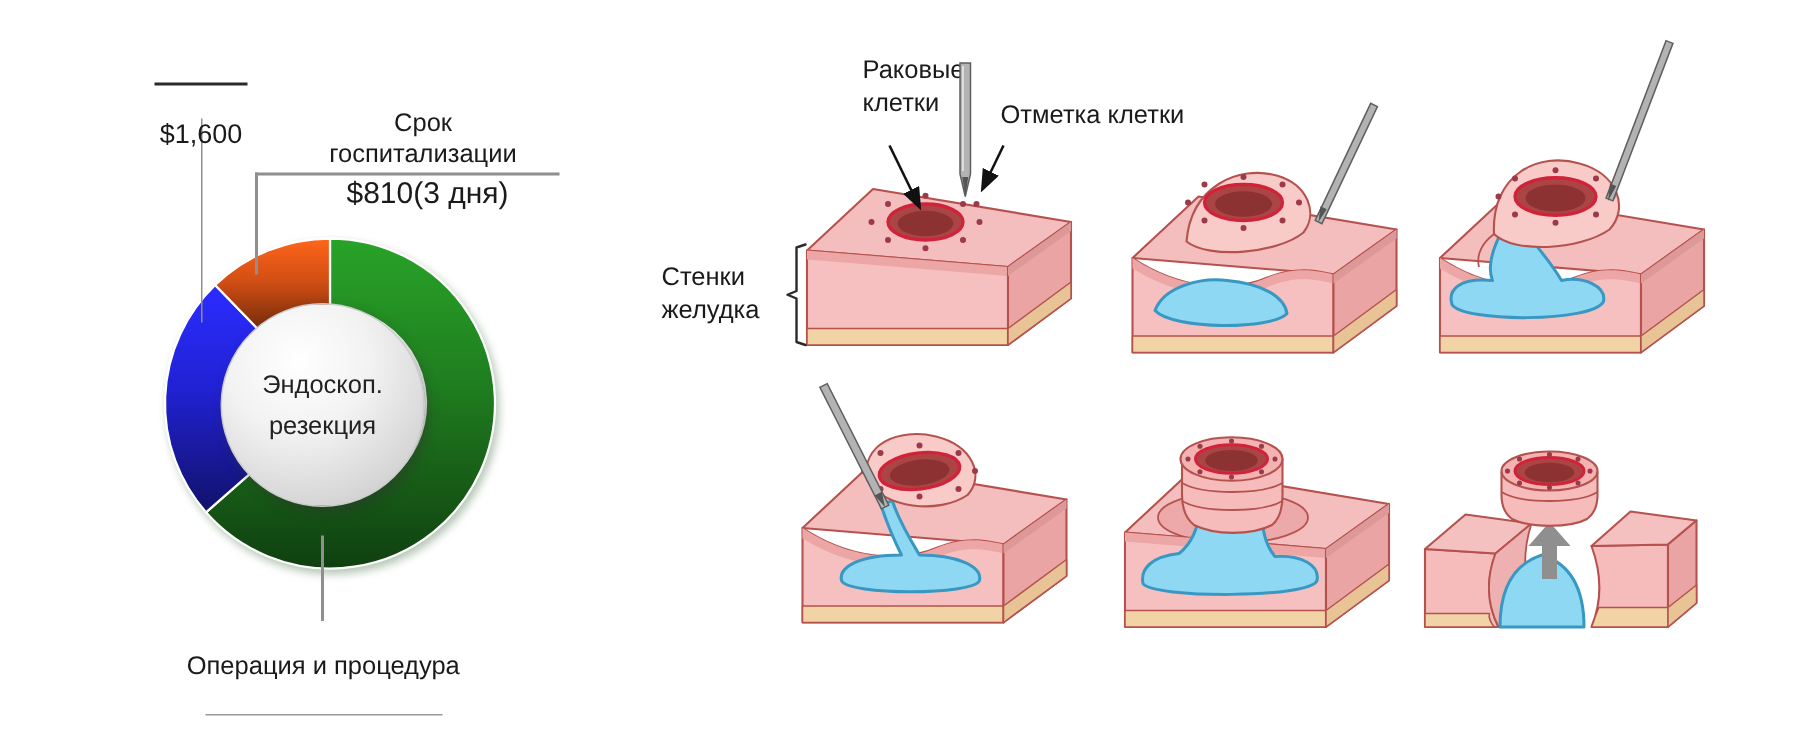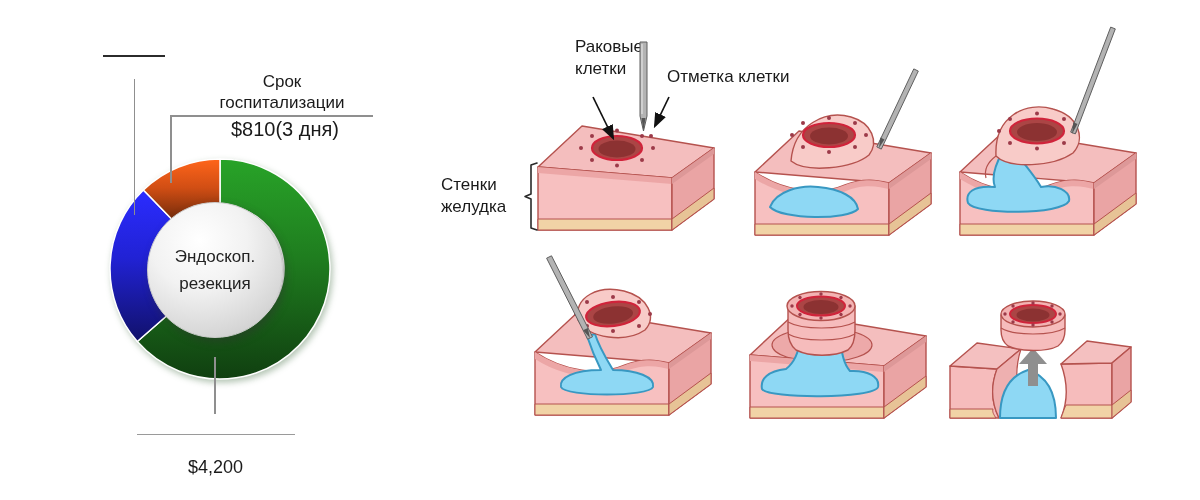--- a/index.html
+++ b/index.html
@@ -56,27 +56,29 @@
 <div id="center-circle">Эндоскоп.
 резекция</div>
 
 <div class="cline" style="left:133.5px;top:79px;width:1.5px;height:136px;"></div>
 <div class="cline" style="left:170px;top:115px;width:203px;height:1.5px;"></div>
 <div class="cline" style="left:170px;top:115px;width:1.5px;height:68px;"></div>
 <div class="cline" style="left:214px;top:357px;width:1.5px;height:57px;"></div>
 
 <div class="lbl" style="left:73px;top:33px;width:122px;">
   <span class="rule rule-dark" style="width:62px;"></span>
+  <span class="value">$1,600</span>
 </div>
 
 <div class="lbl" style="left:203px;top:71px;width:158px;">Срок
 госпитализации</div>
 <div class="lbl" style="left:210px;top:119px;width:150px;font-size:20px;">$810(3 дня)</div>
 
 <div class="lbl" style="left:118px;top:412px;width:195px;">
+  <span class="title">Операция и процедура</span>
   <span class="rule rule-gray" style="width:158px;"></span>
   <span class="value">$4,200</span>
 </div>
 
 <div class="lbl left-align" style="left:538px;top:36px;width:110px;line-height:22px;margin-left:37px;">Раковые
 клетки</div>
 <div class="lbl left-align" style="left:667px;top:66px;width:180px;">Отметка клетки</div>
 <div class="lbl left-align" style="left:441px;top:174px;width:92px;line-height:22px;">Стенки
 желудка</div>
 

